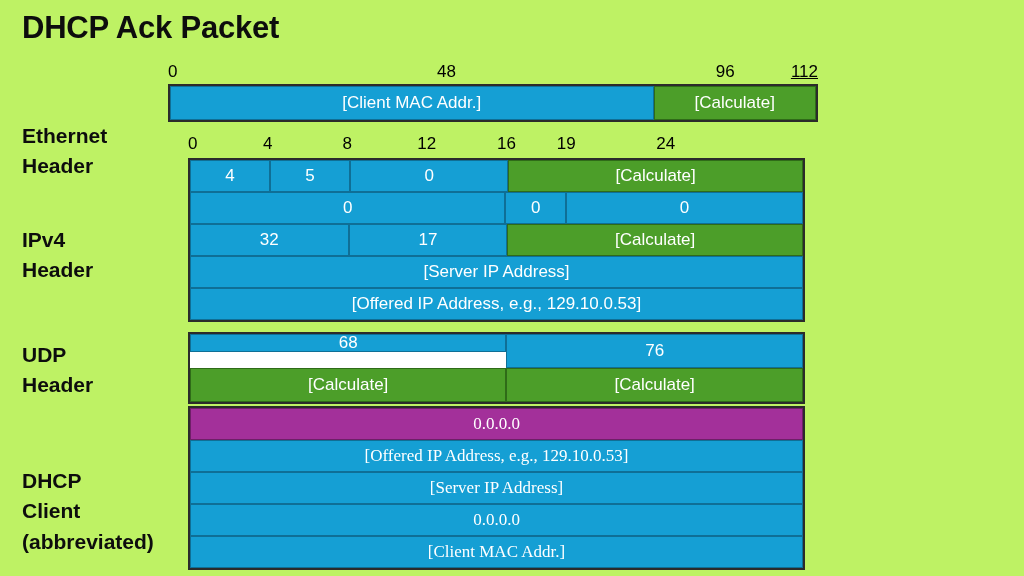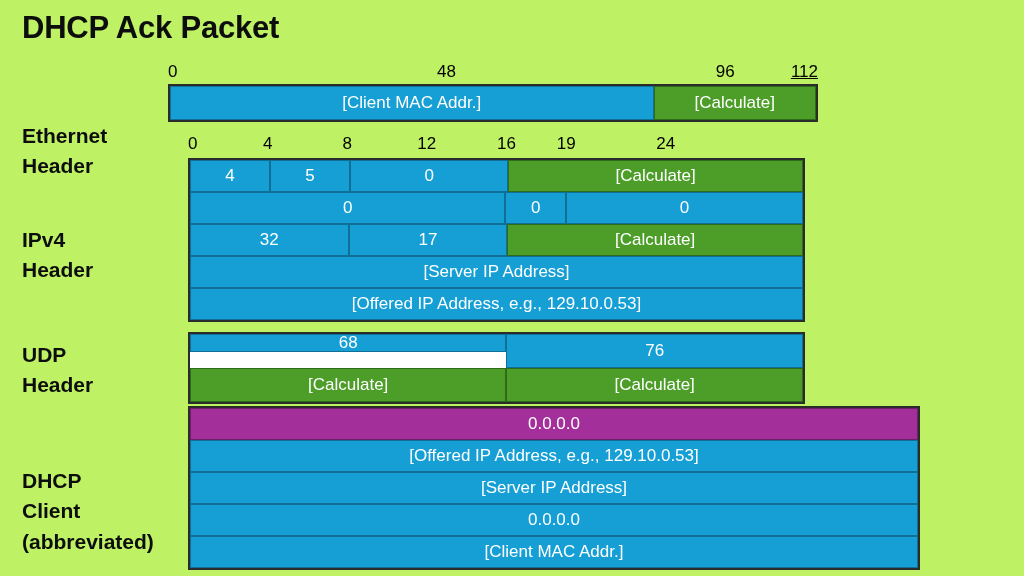--- a/index.html
+++ b/index.html
@@ -160,21 +160,21 @@
         <div class="cell green" style="flex: 15 0 0px; height: 34px;">[Calculate]</div>
       </div>
     </div>
 
   <div class="row-label" style="top:466px;">
     <div>DHCP</div>
     <div>Client</div>
     <div>(abbreviated)</div>
   </div>
 
-  <div class="packet" id="packet-dhcp" style="left:188px; top:406px; width:732px;">
+  <div class="packet" id="packet-dhcp" style="left:188px; top:406px; width:617px;font-family:Liberation Serif, serif;">
       <div class="prow">
         <div class="cell magenta" style="flex: 31 0 0px; height: 32px;">0.0.0.0</div>
       </div>
       <div class="prow">
         <div class="cell blue" style="flex: 31 0 0px; height: 32px;">[Offered IP Address, e.g., 129.10.0.53]</div>
       </div>
       <div class="prow">
         <div class="cell blue" style="flex: 31 0 0px; height: 32px;">[Server IP Address]</div>
       </div>
       <div class="prow">

